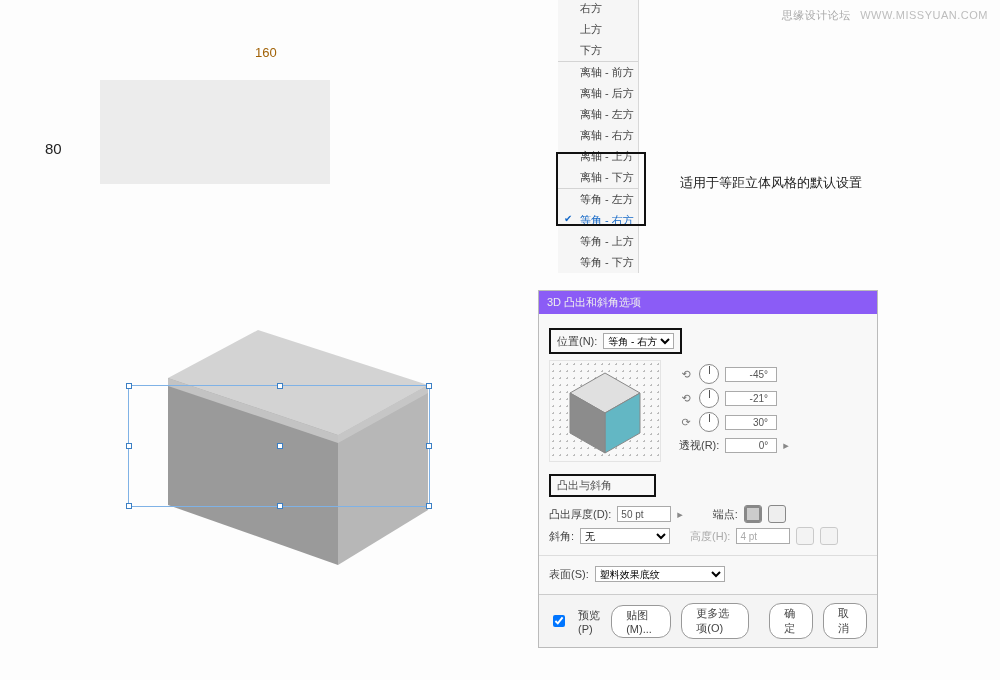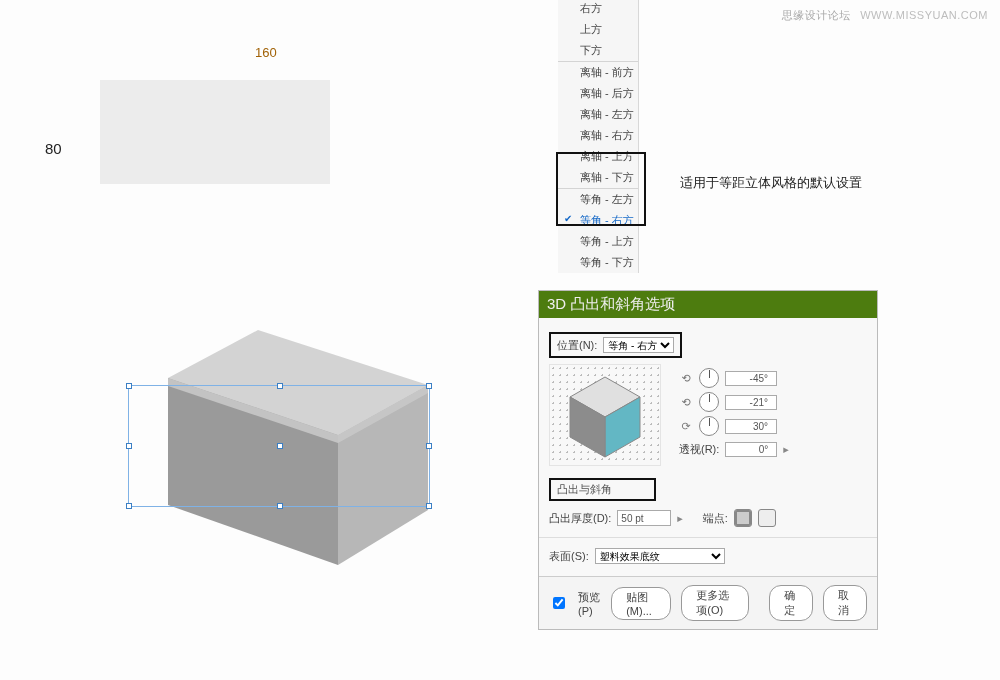--- a/index.html
+++ b/index.html
@@ -124,24 +124,24 @@
     position: absolute;
     left: 538px;
     top: 290px;
     width: 338px;
     background: #f8f8f8;
     border: 1px solid #bbb;
     font-size: 11px;
     color: #444;
   }
   .title-bar {
-    background: #4d7c0f;
+    background: #8b5cf6;
     color: #eee;
     padding: 4px 8px;
-    font-size: 15px;
+    font-size: 11px;
   }
   .dlg-body {
     padding: 10px 10px 8px 10px;
   }
   .row { display: flex; align-items: center; margin: 4px 0; }
   .pos-box-hl {
     border: 2px solid #111;
     padding: 3px 6px;
     display: inline-flex;
     align-items: center;
@@ -346,25 +346,35 @@
         </div>
       </div>
     </div>
 
     <span class="section-label">凸出与斜角</span>
 
     <div class="row" style="gap:6px;">
       <span>凸出厚度(D):</span>
       <input class="thin-input" value="50 pt" style="">
       <span style="color:#888;">▸</span>
-      <span style="margin-left:14px;">端点:</span>
+      <span style="margin-left:24px;">端点:</span>
       <span class="cap-btn on"></span>
       <span class="cap-btn"></span>
     </div>
 
+    <div class="row" style="gap:6px;">
+      <span>斜角:</span>
+      <select class="small" style="width:90px;">
+        <option>无</option>
+      </select>
+      <span class="muted" style="margin-left:14px;">高度(H):</span>
+      <input class="thin-input muted" disabled="" value="4 pt" style="">
+      <span class="cap-btn muted" style="opacity:.4"></span>
+      <span class="cap-btn muted" style="opacity:.4"></span>
+    </div>
 
     <div class="divider"></div>
 
     <div class="row" style="gap:6px;">
       <span>表面(S):</span>
       <select class="small" style="width:130px;">
         <option>塑料效果底纹</option>
       </select>
     </div>
 

